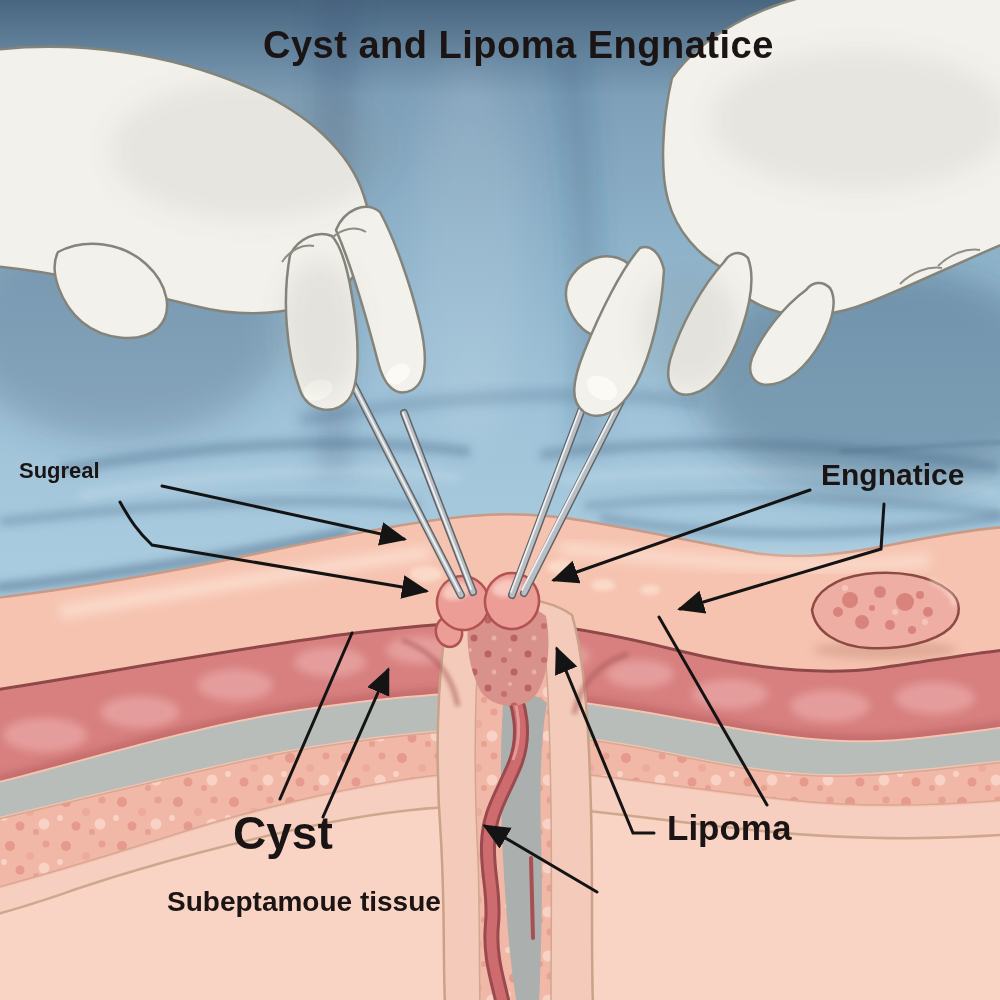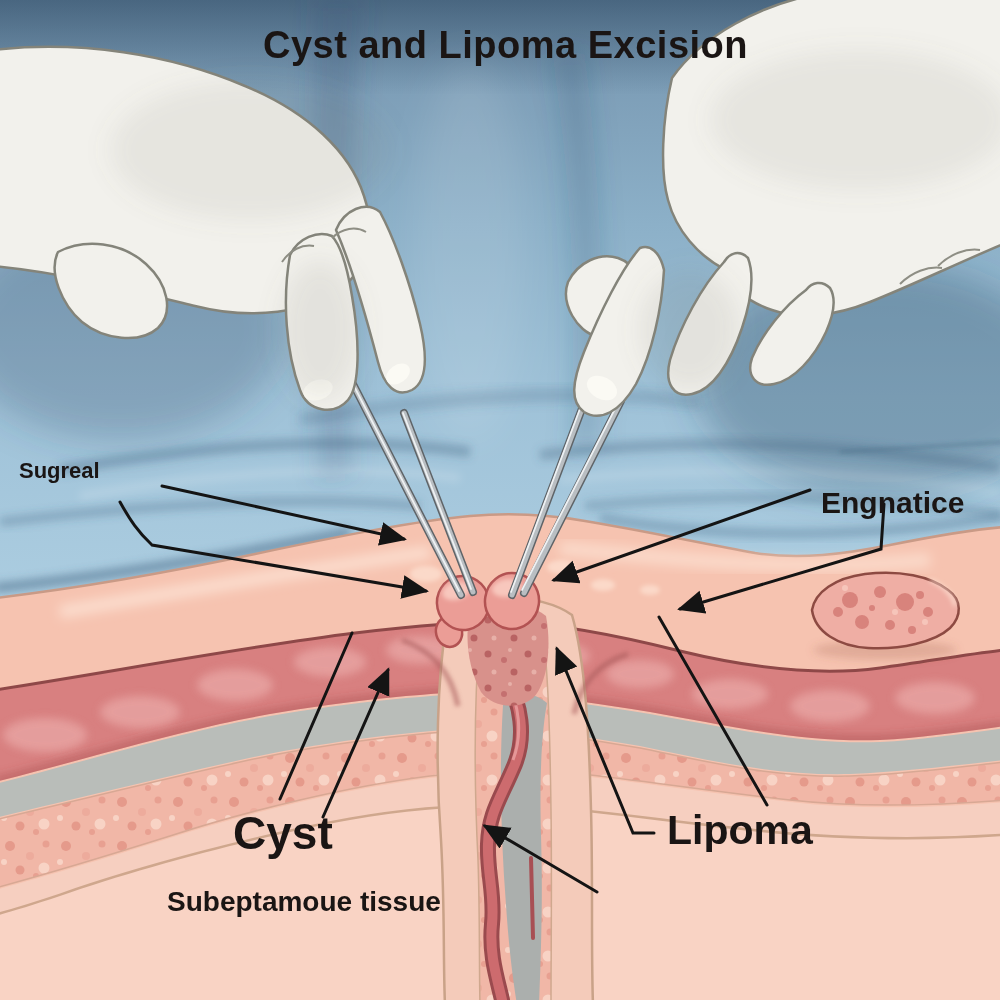--- a/index.html
+++ b/index.html
@@ -3,23 +3,23 @@
 <meta charset="utf-8">
 <style>
   html,body{margin:0;padding:0;background:#222;}
   .stage{position:relative;width:1000px;height:1000px;overflow:hidden;background:#8fb2ca;
          font-family:"Liberation Sans",sans-serif;}
   .stage svg{position:absolute;left:0;top:0;}
   .lbl{position:absolute;font-weight:bold;color:#1a1514;white-space:nowrap;line-height:1;
        font-family:"Liberation Sans",sans-serif;}
   #title{left:263px;top:26px;font-size:38px;letter-spacing:.5px;}
   #lbl-sugreal{left:19px;top:460px;font-size:22px;}
-  #lbl-engnatice{left:821px;top:488px;font-size:30px;}
+  #lbl-engnatice{left:821px;top:460px;font-size:30px;}
   #lbl-cyst{left:233px;top:810px;font-size:46px;}
-  #lbl-lipoma{left:667px;top:810px;font-size:41px;}
+  #lbl-lipoma{left:667px;top:810px;font-size:35px;}
   #lbl-subq{left:167px;top:888px;font-size:28px;}
   #lbl-healthy{left:617px;top:884px;font-size:33px;}
 </style>
 </head>
 <body>
 
 <div class="stage">
 <svg width="1000" height="1000" viewBox="0 0 1000 1000">
   <defs>
     <linearGradient id="drapeG" x1="0" y1="0" x2="0" y2="1">
@@ -234,19 +234,19 @@
     <path d="M 810,490 L 554,580" marker-end="url(#arr)"></path>
     <path d="M 884,504 L 881,549 L 680,609" marker-end="url(#arr)"></path>
     <path d="M 280,799 L 352,633"></path>
     <path d="M 323,817 L 388,670" marker-end="url(#arr)"></path>
     <path d="M 654,833 L 633,833 L 557,649" marker-end="url(#arr)"></path>
     <path d="M 767,805 L 659,617"></path>
     <path d="M 597,892 L 485,826" marker-end="url(#arr)"></path>
   </g>
 </svg>
 
-  <div class="lbl" id="title">Cyst and Lipoma Excision</div>
+  <div class="lbl" id="title">Cyst and Lipoma Engnatice</div>
   <div class="lbl" id="lbl-sugreal">Sugreal</div>
   <div class="lbl" id="lbl-engnatice">Engnatice</div>
   <div class="lbl" id="lbl-cyst">Cyst</div>
   <div class="lbl" id="lbl-lipoma">Lipoma</div>
   <div class="lbl" id="lbl-subq">Subeptamoue tissue</div>
 </div>
 
 </body></html>

